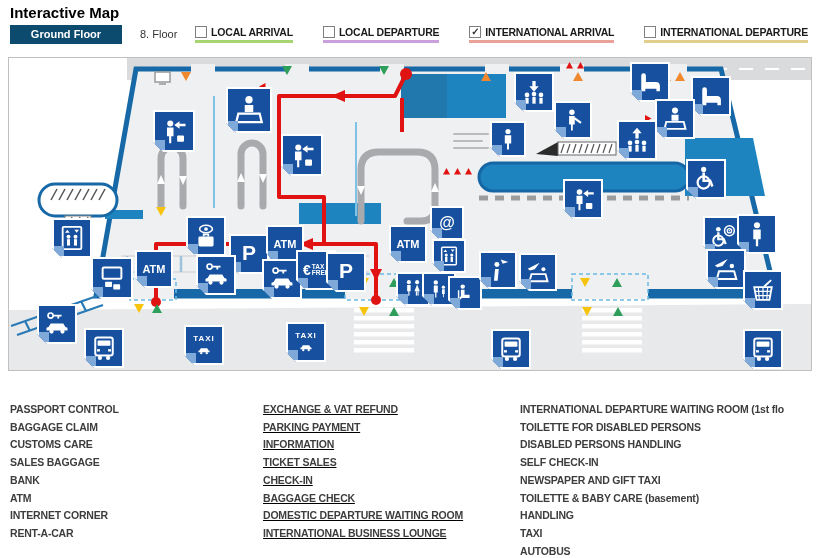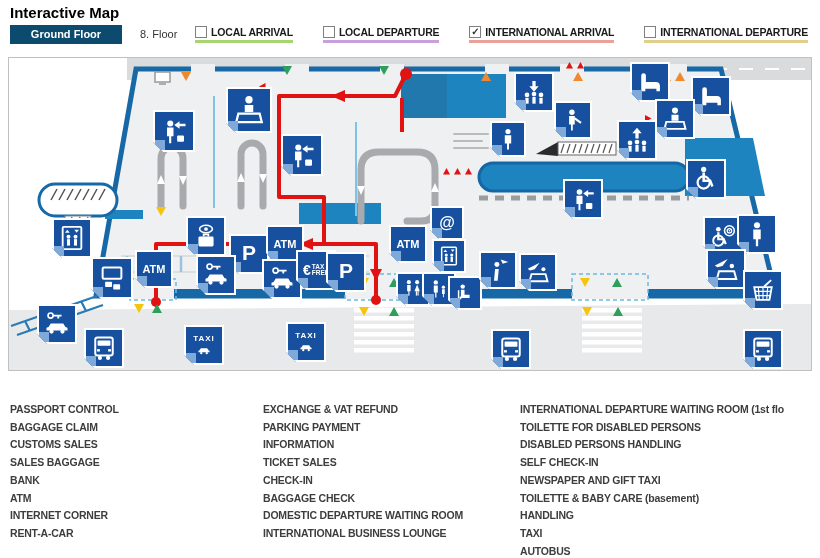--- a/index.html
+++ b/index.html
@@ -35,21 +35,21 @@
   .g-taxi{font-size:8px;font-weight:bold;letter-spacing:1px;line-height:9px;}
   .t-eur{flex-direction:row;gap:1px;}
   .g-eur{font-size:14px;font-weight:bold;}
   .g-sub{display:flex;flex-direction:column;font-size:6.5px;font-weight:bold;line-height:6.5px;}
   .g-sub i{font-style:normal;}
 
   .legend{position:absolute;top:377px;margin-top:24px;}
   .legend ul{list-style:none;margin:0;padding:0;}
   .litem{font-size:10.5px;font-weight:bold;color:#3d3d3d;line-height:17.7px;letter-spacing:-0.2px;white-space:nowrap;overflow:hidden;}
   #legend-col-1{left:10px;width:245px;}
-  #legend-col-2{left:263px;width:250px;}
+  #legend-col-2{left:263px;width:250px;text-decoration:underline;}
   #legend-col-3{left:520px;width:298px;}
 </style>
 </head>
 <body>
 
 <div class="page-title">Interactive Map</div>
 
 <div class="tabs">
     <div class="tab active">Ground Floor</div>
     <div class="tab">8. Floor</div>
@@ -551,21 +551,21 @@
         <circle cx="11" cy="7" r="2.3"></circle>
         <path d="M9.3,11 h3.4 l-1,11 h-3.4 z"></path>
       </g>
   </defs>
 </svg>
 
 <div class="legend" id="legend-col-1">
   <ul>
       <li class="litem">PASSPORT CONTROL</li>
       <li class="litem">BAGGAGE CLAIM</li>
-      <li class="litem">CUSTOMS SALES</li>
+      <li class="litem">CUSTOMS CARE</li>
       <li class="litem">SALES BAGGAGE</li>
       <li class="litem">BANK</li>
       <li class="litem">ATM</li>
       <li class="litem">INTERNET CORNER</li>
       <li class="litem">RENT-A-CAR</li>
     </ul>
 </div>
 <div class="legend" id="legend-col-2">
   <ul>
       <li class="litem">EXCHANGE &amp; VAT REFUND</li>

